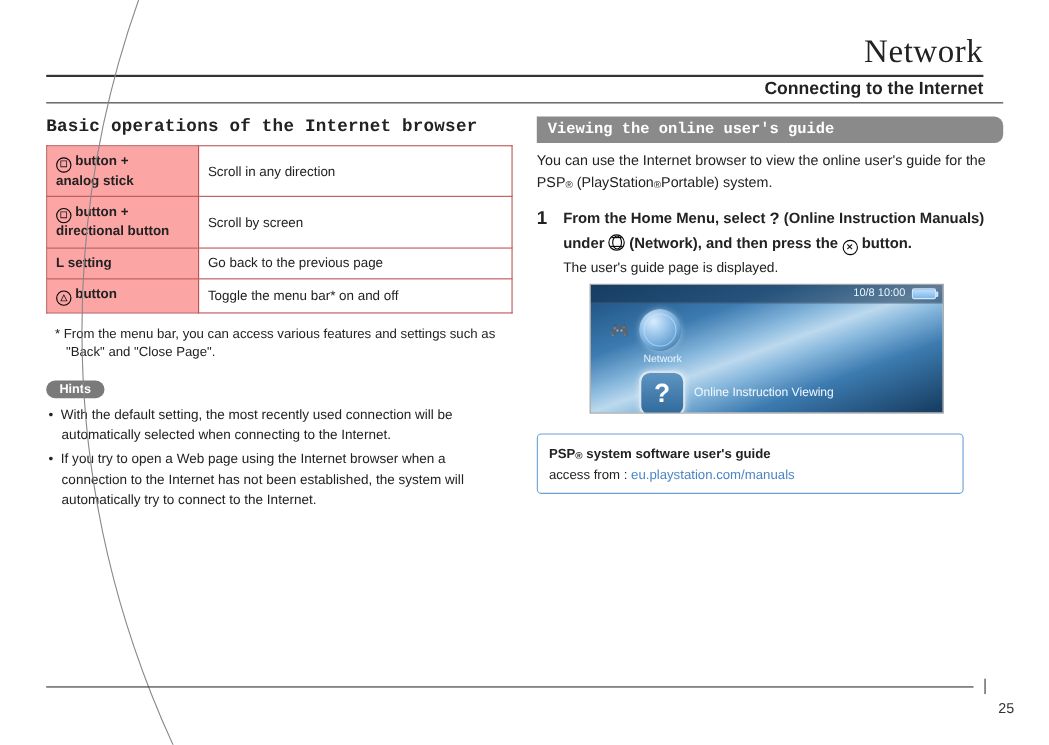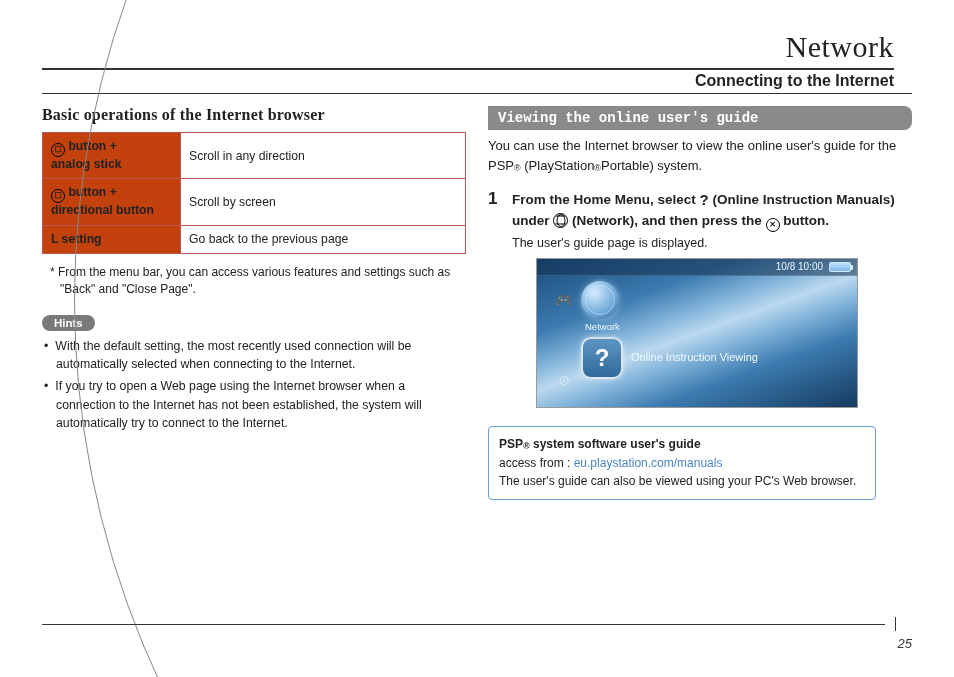--- a/index.html
+++ b/index.html
@@ -45,36 +45,36 @@
     margin-top: 2px;
     margin-bottom: 2px;
   }
   .rule-thin { border: none; border-top: 1px solid #333; margin-top: 3px; margin-bottom: 12px; }
   .cols { display: flex; gap: 22px; }
   .col { flex: 1 1 0; min-width: 0; }
 
   .h3 {
     font-size: 16px;
     font-weight: 700;
-    font-family: Liberation Serif, serif;
+    font-family: Liberation Mono, monospace;
     letter-spacing: 0.2px;
     margin-bottom: 8px;
   }
   table.ops {
     width: 100%;
     border-collapse: collapse;
     font-size: 12.2px;
   }
   table.ops td {
     border: 1px solid #b55;
     padding: 6px 8px;
     vertical-align: middle;
   }
   table.ops td.k {
-    background: #c2410c;
+    background: #fca5a5;
     font-weight: 700;
     width: 138px;
     line-height: 1.25;
   }
   .footnote {
     font-size: 12px;
     line-height: 1.45;
     margin: 10px 0 14px 4px;
     text-indent: -10px;
     padding-left: 14px;
@@ -144,21 +144,21 @@
     width:7px; border:1px solid #000; border-radius:50%;
     transform: translateX(-50%);
   }
   .icon-globe::after {
     content:""; position:absolute; top:50%; left:0; right:0;
     height:7px; border-top:1px solid #000; border-bottom:1px solid #000;
     transform: translateY(-50%);
   }
 
   .shot {
-    width: 322px; height: 150px;
+    width: 322px; height: 118px;
     border: 1px solid #999;
     margin: 4px 0 16px 24px;
     background: linear-gradient(160deg,#1a4a7a 0%, #3c7bb0 28%, #88b8dd 42%, #bcd9ee 50%, #88b8dd 58%, #3c7bb0 72%, #153a5e 100%);
     position: relative;
     overflow: hidden;
     color: #dfefff;
     font-size: 10px;
   }
   .shot .topbar {
     position: absolute; top:0; left:0; right:0; height:17px;
@@ -222,22 +222,22 @@
   .linkbox .bt { font-weight:700; }
   .linkbox .url { color:#4a84c4; }
 
   .footer-rule {
     position:absolute; left:42px; right:58px; bottom:46px;
     display:flex; align-items:center; gap:10px;
   }
   .footer-rule .ln { flex:1; height:1px; background:#333; }
   .footer-rule .v  { width:1px; height:14px; background:#333; }
   .pageno {
-    position:absolute; right:42px; bottom:26px;
-    font-size:13px; color:#333;font-style:italic;
+    position:absolute; right:32px; bottom:26px;
+    font-size:13px; color:#333;
   }
 </style>
 </head>
 <body>
 
 <div class="page">
   <div class="arc"></div>
 
   <div class="head">
     <div class="section-title">Network</div>
@@ -259,20 +259,24 @@
           <td>Scroll in any direction</td>
         </tr>
         <tr>
           <td class="k"><span class="icon-c">☐</span><span style="white-space:pre-line;"> button +
 directional button</span></td>
           <td>Scroll by screen</td>
         </tr>
         <tr>
           <td class="k">L setting</td>
           <td>Go back to the previous page</td>
+        </tr>
+        <tr>
+          <td class="k"><span class="icon-c">△</span><span> button</span></td>
+          <td>Toggle the menu bar* on and off</td>
         </tr>
       </tbody>
         </table>
 
       <div class="footnote">*  From the menu bar, you can access various features and settings such as "Back" and "Close Page".</div>
 
       <span class="pill">Hints</span>
       <ul class="hints">
         <li>With the default setting, the most recently used connection will be automatically selected when connecting to the Internet.</li>
         <li>If you try to open a Web page using the Internet browser when a connection to the Internet has not been established, the system will automatically try to connect to the Internet.</li>
@@ -309,21 +313,20 @@
             <div class="nlabel">Network</div>
             <div class="sel">?</div>
             <div class="sel-label">Online Instruction Viewing</div>
           </div>
         </div>
       </div>
 
       <div class="linkbox">
         <span class="bt"><span>PSP</span><span class="sub8">®</span><span> system software user's guide</span></span><br>
         <span>access from : </span><span class="url">eu.playstation.com/manuals</span><br>
-        <span>The user's guide can also be viewed using your PC's Web browser.</span>
       </div>
 
     </div>
   </div>
 
   <div class="footer-rule">
     <div class="ln"></div>
     <div class="v"></div>
   </div>
   <div class="pageno">25</div>

